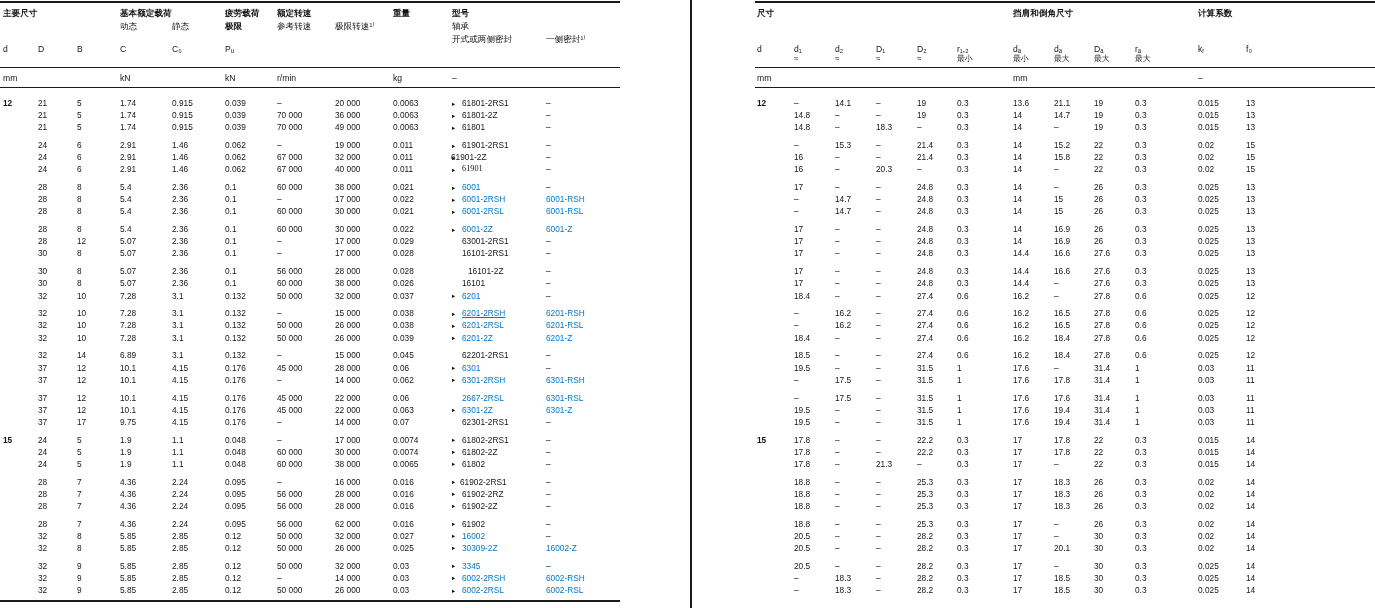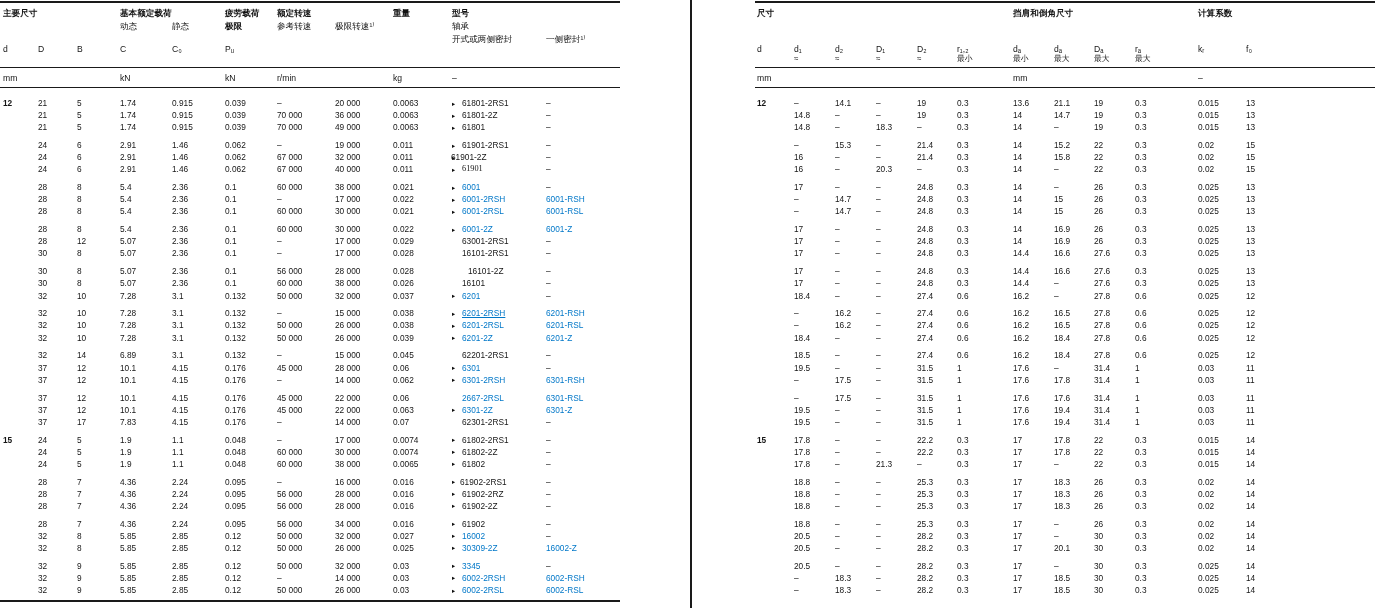--- a/index.html
+++ b/index.html
@@ -370,21 +370,21 @@
             <span class="c" style="left: 277px;">45 000</span>
             <span class="c" style="left: 335px;">22 000</span>
             <span class="c" style="left: 393px;">0.063</span>
             <span class="c ar" style="left: 452px;">▸</span>
             <span class="c lnk" style="left: 462px;">6301-2Z</span>
             <span class="c lnk" style="left: 546px;">6301-Z</span>
           </div>
           <div class="r">
             <span class="c" style="left: 38px;">37</span>
             <span class="c" style="left: 77px;">17</span>
-            <span class="c" style="left: 120px;">7.83</span>
+            <span class="c" style="left: 120px;">9.75</span>
             <span class="c" style="left: 172px;">4.15</span>
             <span class="c" style="left: 225px;">0.176</span>
             <span class="c" style="left: 277px;">–</span>
             <span class="c" style="left: 335px;">14 000</span>
             <span class="c" style="left: 393px;">0.07</span>
             <span class="c" style="left: 462px;">62301-2RS1</span>
             <span class="c" style="left: 546px;">–</span>
           </div>
         </div>
         <div class="grp">
@@ -471,21 +471,21 @@
           </div>
         </div>
         <div class="grp">
           <div class="r">
             <span class="c" style="left: 38px;">28</span>
             <span class="c" style="left: 77px;">7</span>
             <span class="c" style="left: 120px;">4.36</span>
             <span class="c" style="left: 172px;">2.24</span>
             <span class="c" style="left: 225px;">0.095</span>
             <span class="c" style="left: 277px;">56 000</span>
-            <span class="c" style="left: 335px;">34 000</span>
+            <span class="c" style="left: 335px;">62 000</span>
             <span class="c" style="left: 393px;">0.016</span>
             <span class="c ar" style="left: 452px;">▸</span>
             <span class="c" style="left: 462px;">61902</span>
             <span class="c" style="left: 546px;">–</span>
           </div>
           <div class="r">
             <span class="c" style="left: 38px;">32</span>
             <span class="c" style="left: 77px;">8</span>
             <span class="c" style="left: 120px;">5.85</span>
             <span class="c" style="left: 172px;">2.85</span>

